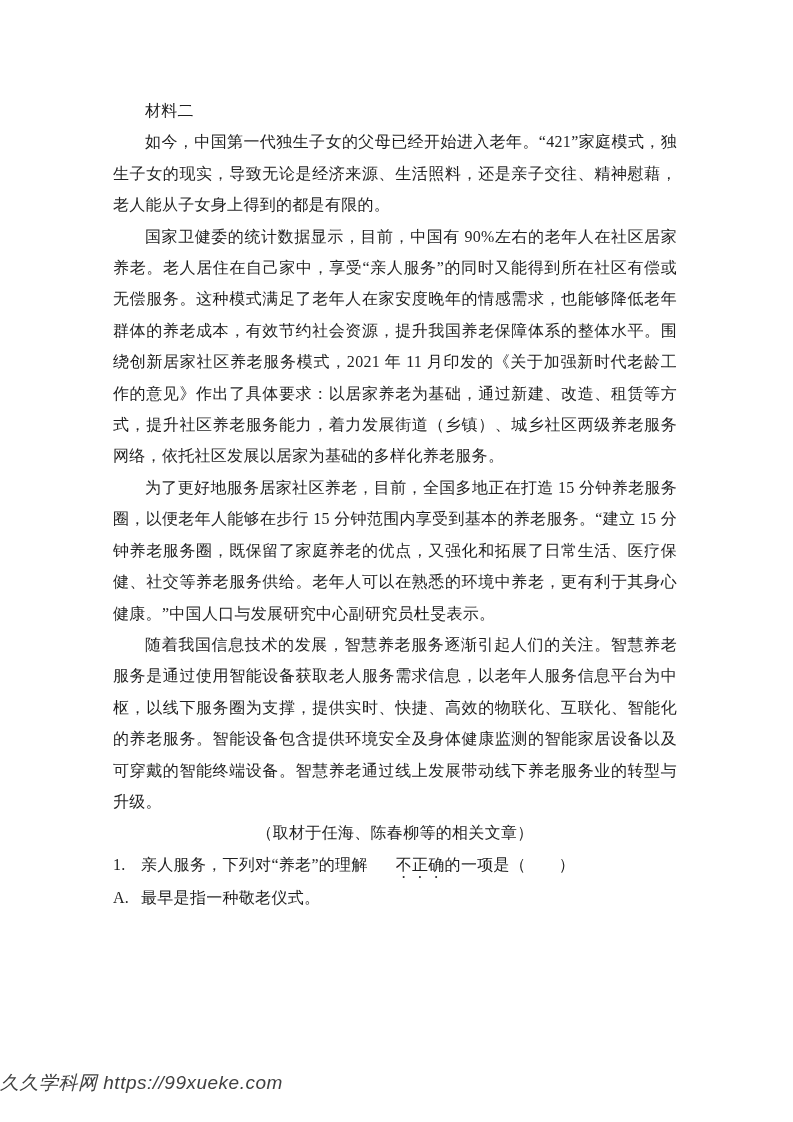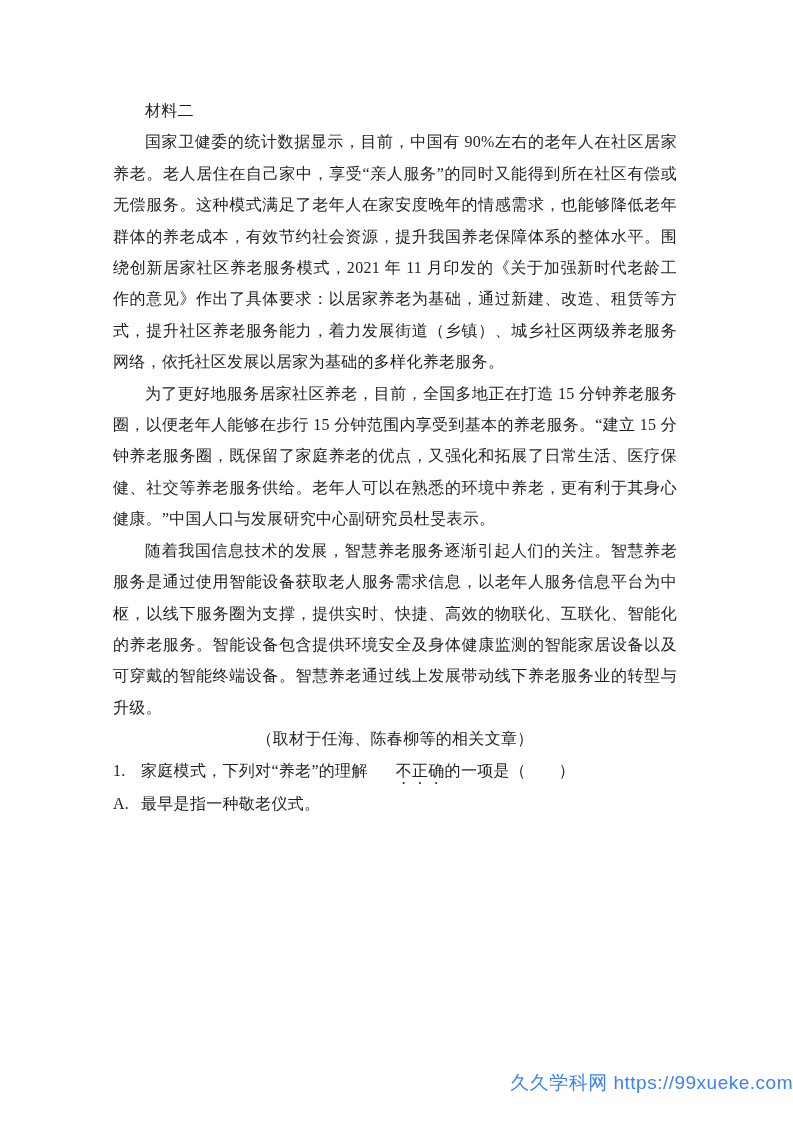--- a/index.html
+++ b/index.html
@@ -59,47 +59,49 @@
   }
   .opt-label {
     display: inline-block;
     min-width: 28px;
   }
   .footer {
     position: absolute;
     left: 0;
     right: 0;
     bottom: 26px;
-    text-align: right;
+    text-align: left;
     font-family: "Liberation Sans", "DejaVu Sans", sans-serif;
     font-size: 19px;
-    color: #3b82f6;
+    color: #404040;
     letter-spacing: 0.5px;
+    font-style: italic;
   }
 </style>
 </head>
 <body>
 
 <div class="page">
   <div class="content">
 
     <p class="material-heading">材料二</p>
 
+    <p class="body-paragraph">如今，中国第一代独生子女的父母已经开始进入老年。“421”家庭模式，独生子女的现实，导致无论是经济来源、生活照料，还是亲子交往、精神慰藉，老人能从子女身上得到的都是有限的。</p>
 
     <p class="body-paragraph">国家卫健委的统计数据显示，目前，中国有 90%左右的老年人在社区居家养老。老人居住在自己家中，享受“亲人服务”的同时又能得到所在社区有偿或无偿服务。这种模式满足了老年人在家安度晚年的情感需求，也能够降低老年群体的养老成本，有效节约社会资源，提升我国养老保障体系的整体水平。围绕创新居家社区养老服务模式，2021 年 11 月印发的《关于加强新时代老龄工作的意见》作出了具体要求：以居家养老为基础，通过新建、改造、租赁等方式，提升社区养老服务能力，着力发展街道（乡镇）、城乡社区两级养老服务网络，依托社区发展以居家为基础的多样化养老服务。</p>
 
     <p class="body-paragraph">为了更好地服务居家社区养老，目前，全国多地正在打造 15 分钟养老服务圈，以便老年人能够在步行 15 分钟范围内享受到基本的养老服务。“建立 15 分钟养老服务圈，既保留了家庭养老的优点，又强化和拓展了日常生活、医疗保健、社交等养老服务供给。老年人可以在熟悉的环境中养老，更有利于其身心健康。”中国人口与发展研究中心副研究员杜旻表示。</p>
 
     <p class="body-paragraph">随着我国信息技术的发展，智慧养老服务逐渐引起人们的关注。智慧养老服务是通过使用智能设备获取老人服务需求信息，以老年人服务信息平台为中枢，以线下服务圈为支撑，提供实时、快捷、高效的物联化、互联化、智能化的养老服务。智能设备包含提供环境安全及身体健康监测的智能家居设备以及可穿戴的智能终端设备。智慧养老通过线上发展带动线下养老服务业的转型与升级。</p>
 
 
     <p class="attribution">（取材于任海、陈春柳等的相关文章）</p>
 
     <p class="question-line">
-      <span class="q-num">1.</span><span>家庭模式，下列对“养老”的理解</span><span class="emph">不正确</span><span>的一项是（　　）</span>
+      <span class="q-num">1.</span><span>亲人服务，下列对“养老”的理解</span><span class="emph">不正确</span><span>的一项是（　　）</span>
     </p>
 
     <p class="option-line">
       <span class="opt-label">A.</span><span>最早是指一种敬老仪式。</span>
     </p>
 
 
 
 
   </div>

